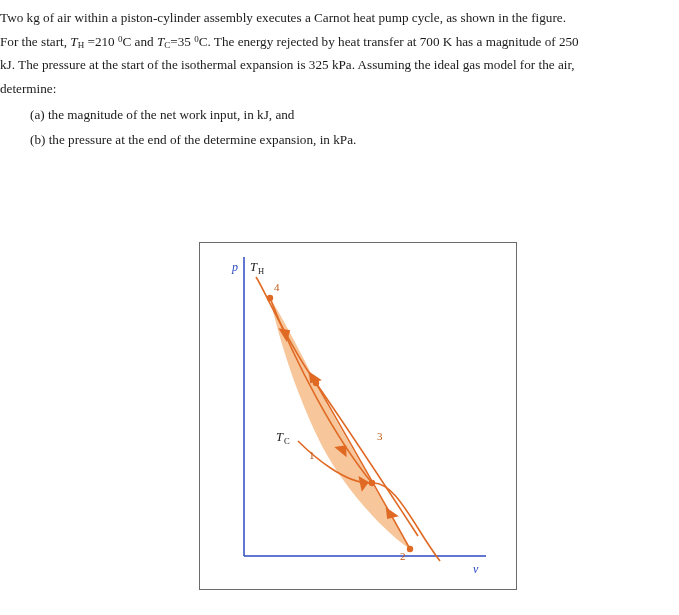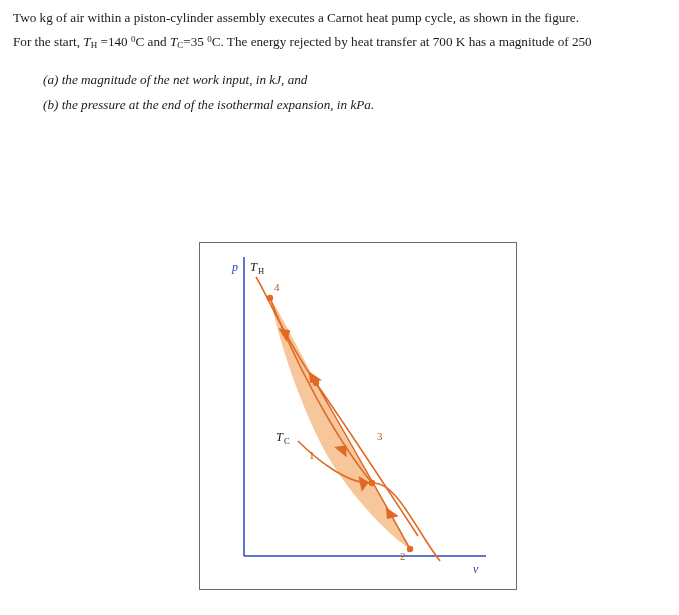--- a/index.html
+++ b/index.html
@@ -11,21 +11,21 @@
     width: 679px;
     height: 615px;
     font-family: "Liberation Serif", serif;
     color: #1a1a1a;
     position: relative;
     overflow: hidden;
   }
 
   #problem-text {
     position: absolute;
-    left: 13px;
+    left: 0;
     top: 6px;
     width: 640px;
     font-size: 13.2px;
     line-height: 1.78;
   }
   #problem-text .para {
     margin: 0;
     text-align: left;
   }
   .sub {
@@ -33,24 +33,23 @@
     vertical-align: -0.25em;
   }
   .sup {
     font-size: 9px;
     vertical-align: 0.5em;
   }
   .ital {
     font-style: italic;
   }
   .list {
-    margin: 16px 0 0 0;
+    margin: 4px 0 0 0;
     padding: 0;
     list-style: none;
-    font-style: italic;
   }
   .list li {
     margin: 0 0 2px 30px;
     font-size: 13.2px;
     line-height: 1.72;
   }
 
   
   #figure-box {
     position: absolute;
@@ -90,25 +89,31 @@
   }
 </style>
 </head>
 <body>
 
 <div id="problem-text">
   <p class="para">
     <span>Two kg of air within a piston-cylinder assembly executes a Carnot heat pump cycle, as shown in the figure.</span>
   </p>
   <p class="para">
-    <span>For the start, </span><span class="ital">T</span><span class="sub">H</span><span> =140 </span><span class="sup">0</span><span>C and </span><span class="ital">T</span><span class="sub">C</span><span>=35 </span><span class="sup">0</span><span>C. The energy rejected by heat transfer at 700 K has a magnitude of 250</span>
+    <span>For the start, </span><span class="ital">T</span><span class="sub">H</span><span> =210 </span><span class="sup">0</span><span>C and </span><span class="ital">T</span><span class="sub">C</span><span>=35 </span><span class="sup">0</span><span>C. The energy rejected by heat transfer at 700 K has a magnitude of 250</span>
+  </p>
+  <p class="para">
+    <span>kJ. The pressure at the start of the isothermal expansion is 325 kPa. Assuming the ideal gas model for the air,</span>
+  </p>
+  <p class="para">
+    <span>determine:</span>
   </p>
   <ul class="list">
     <li>(a)  the magnitude of the net work input, in kJ, and</li>
-    <li>(b)  the pressure at the end of the isothermal expansion, in kPa.</li>
+    <li>(b)  the pressure at the end of the determine expansion, in kPa.</li>
   </ul>
 </div>
 
 <div id="figure-box">
   <svg id="figure-svg" width="316" height="346" viewBox="0 0 316 346">
 
     <g>
       <line x1="44" y1="14" x2="44" y2="313" stroke="#2b49c0" stroke-width="1.5"></line>
       <line x1="44" y1="313" x2="286" y2="313" stroke="#2b49c0" stroke-width="1.5"></line>
     </g>

